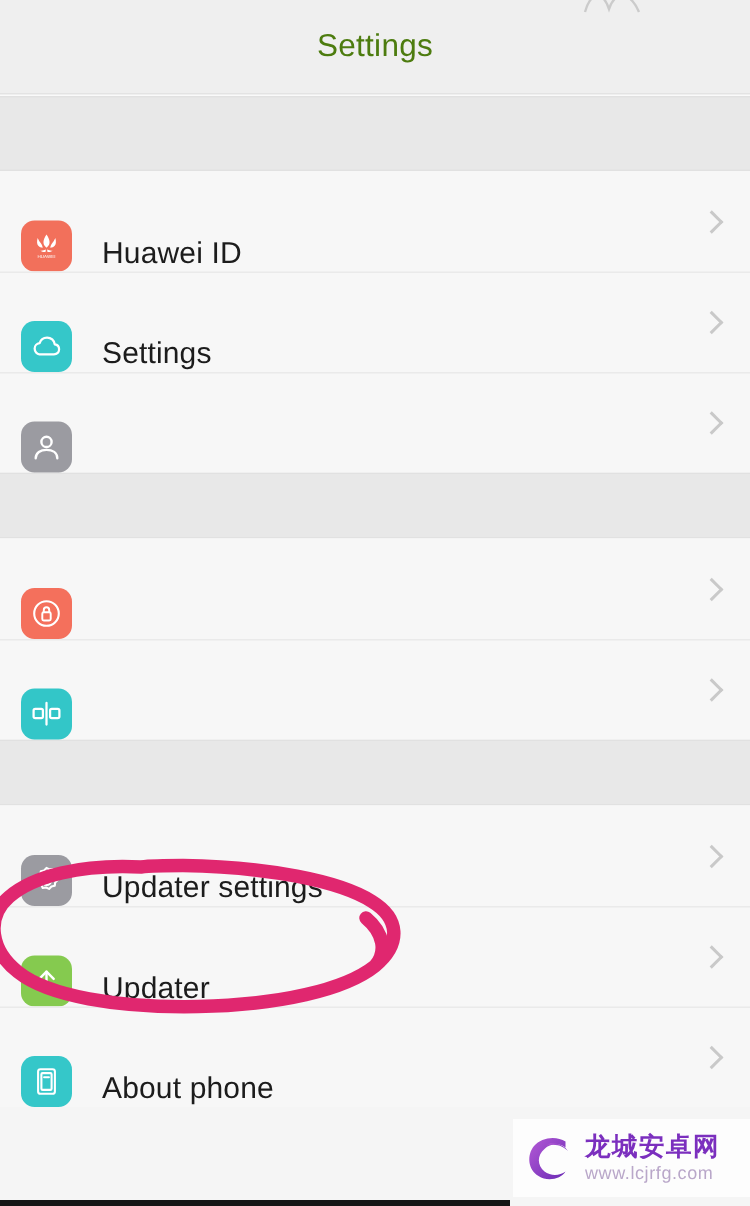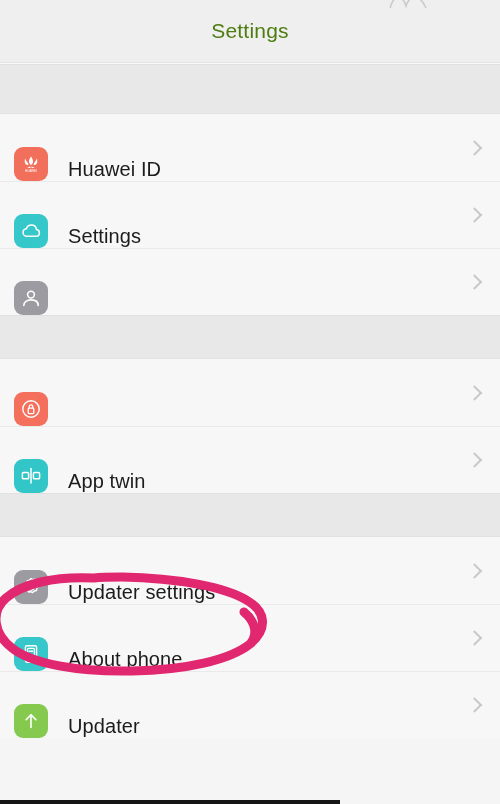--- a/index.html
+++ b/index.html
@@ -213,77 +213,93 @@
     <div class="row">
       <div class="icon" style="background:#33c6c8;">
         <svg width="24" height="24" viewBox="0 0 24 24">
           <g fill="none" stroke="#ffffff" stroke-width="1.5">
             <rect x="3.4" y="8.6" width="6.2" height="6.2" rx="1.1"></rect>
             <rect x="14.4" y="8.6" width="6.2" height="6.2" rx="1.1"></rect>
             <line x1="12" y1="4.6" x2="12" y2="19.0" stroke-linecap="round"></line>
           </g>
         </svg>
       </div>
-      <div class="row-label">App twin</div>
       <div class="chev"></div>
     </div>
 
   </div>
 
   <div class="gap gap-bottom"></div>
 
   <div class="section">
 
     <div class="row">
       <div class="icon" style="background:#9b9ba1;">
         <svg width="24" height="24" viewBox="0 0 24 24">
           <path d="M12 3.6l2.0 1.0 2.2-.3 .9 2.0 1.9 1.2-.5 2.2 .9 2.0-1.6 1.6-.3 2.2-2.2 .5-1.6 1.6-2.0-.9-2.2 .3-.9-2.0-1.9-1.2 .5-2.2-.9-2.0 1.6-1.6 .3-2.2 2.2-.5z" fill="none" stroke="#ffffff" stroke-width="1.4" stroke-linejoin="round"></path>
           <circle cx="12" cy="12" r="3.0" fill="none" stroke="#ffffff" stroke-width="1.4"></circle>
         </svg>
       </div>
       <div class="row-label">Updater settings</div>
+      <div class="chev"></div>
+    </div>
+
+    <div class="row">
+      <div class="icon" style="background:#85ca4f;">
+        <svg width="24" height="24" viewBox="0 0 24 24">
+          <g fill="none" stroke="#ffffff" stroke-width="1.6" stroke-linecap="round" stroke-linejoin="round">
+            <line x1="12" y1="18.4" x2="12" y2="5.8"></line>
+            <polyline points="7.2,10.6 12,5.8 16.8,10.6"></polyline>
+          </g>
+        </svg>
+      </div>
+      <div class="row-label">Updater</div>
       <div class="chev"></div>
     </div>
 
     <div class="row">
       <div class="icon" style="background:#35c7c9;">
         <svg width="24" height="24" viewBox="0 0 24 24">
           <g fill="none" stroke="#ffffff" stroke-width="1.4">
             <rect x="6.4" y="3.8" width="11.2" height="16.4" rx="1.6"></rect>
             <rect x="8.6" y="6.4" width="6.8" height="11.2" rx="0.8"></rect>
             <line x1="10.4" y1="9.2" x2="13.6" y2="9.2" stroke-linecap="round"></line>
           </g>
         </svg>
       </div>
       <div class="row-label">About phone</div>
-      <div class="chev"></div>
-    </div>
-
-    <div class="row">
-      <div class="icon" style="background:#85ca4f;">
-        <svg width="24" height="24" viewBox="0 0 24 24">
-          <g fill="none" stroke="#ffffff" stroke-width="1.6" stroke-linecap="round" stroke-linejoin="round">
-            <line x1="12" y1="18.4" x2="12" y2="5.8"></line>
-            <polyline points="7.2,10.6 12,5.8 16.8,10.6"></polyline>
-          </g>
-        </svg>
-      </div>
-      <div class="row-label">Updater</div>
       <div class="chev"></div>
     </div>
 
   </div>
 
   <svg class="annot" viewBox="0 0 300 108">
     <path d="M112 6 C 72 4, 40 12, 24 26 C 8 40, 12 62, 30 76 C 50 92, 96 100, 150 99
              C 204 98, 248 88, 268 72 C 286 57, 284 40, 266 29
              C 244 15, 196 6, 140 5 C 128 5, 120 5, 112 6 Z
              M 268 72 C 276 63, 274 50, 262 40" fill="none" stroke="#e0276f" stroke-width="9" stroke-linecap="round" stroke-linejoin="round"></path>
   </svg>
 
   <svg class="wm-swoosh" viewBox="0 0 40 18">
     <path d="M2 16 C 6 2, 14 2, 18 14 C 22 2, 32 2, 38 16" fill="none" stroke="#8a8a8a" stroke-width="1.6"></path>
   </svg>
 
+  <div class="watermark">
+    <svg class="wm-mark" viewBox="0 0 42 42">
+      <defs>
+        <linearGradient id="wmg" x1="0" y1="0" x2="1" y2="1">
+          <stop offset="0%" stop-color="#b45ad6"></stop>
+          <stop offset="100%" stop-color="#6c2bb5"></stop>
+        </linearGradient>
+      </defs>
+      <path d="M31 10 C 25 6, 15 7, 10 13 C 5 19, 6 29, 13 33 C 19 37, 28 35, 31 30
+               C 27 33, 21 33, 17 30 C 12 26, 12 19, 17 15 C 21 11, 27 11, 31 14 Z" fill="url(#wmg)"></path>
+        <path d="M18 13 C 24 11, 30 13, 33 17 C 31 13, 26 11, 21 11 Z" fill="url(#wmg)"></path>
+    </svg>
+    <div class="wm-text">
+      <span class="wm-cn">龙城安卓网</span>
+      <span class="wm-url">www.lcjrfg.com</span>
+    </div>
+  </div>
 
   <div class="bottombar"></div>
 
 </div>
 
 </body></html>

